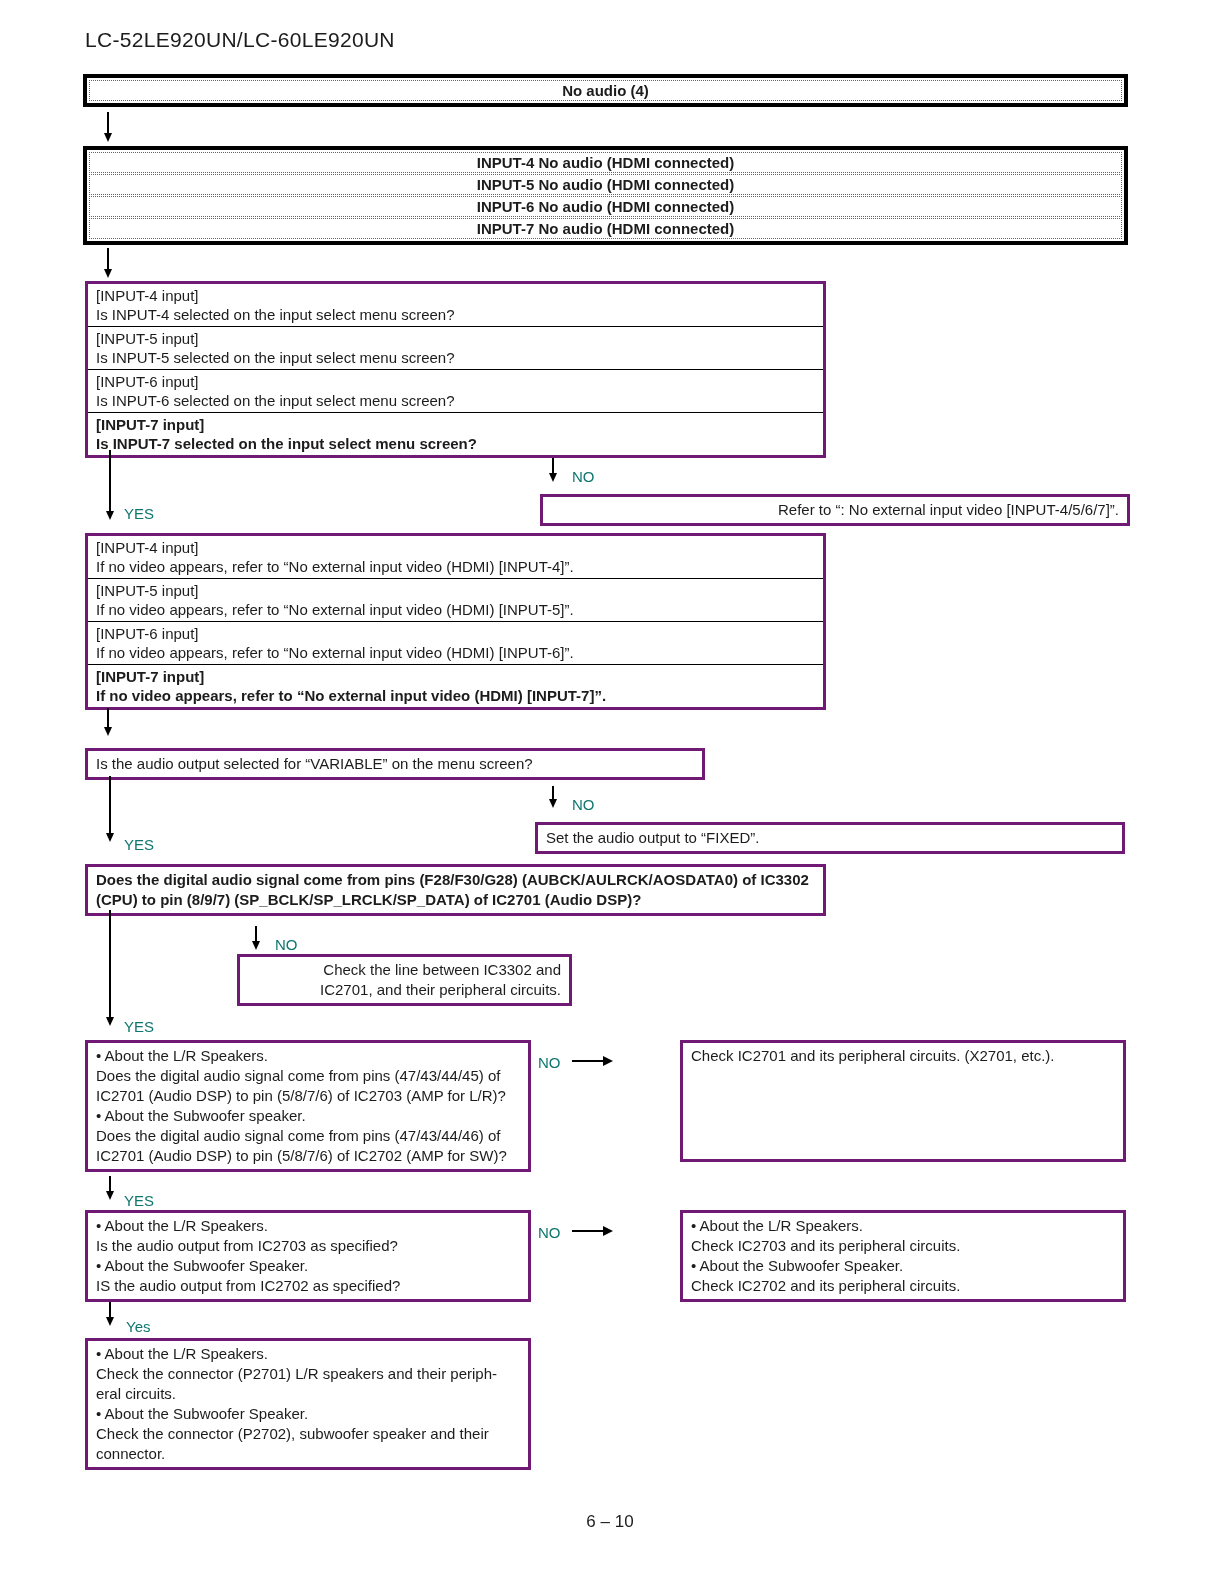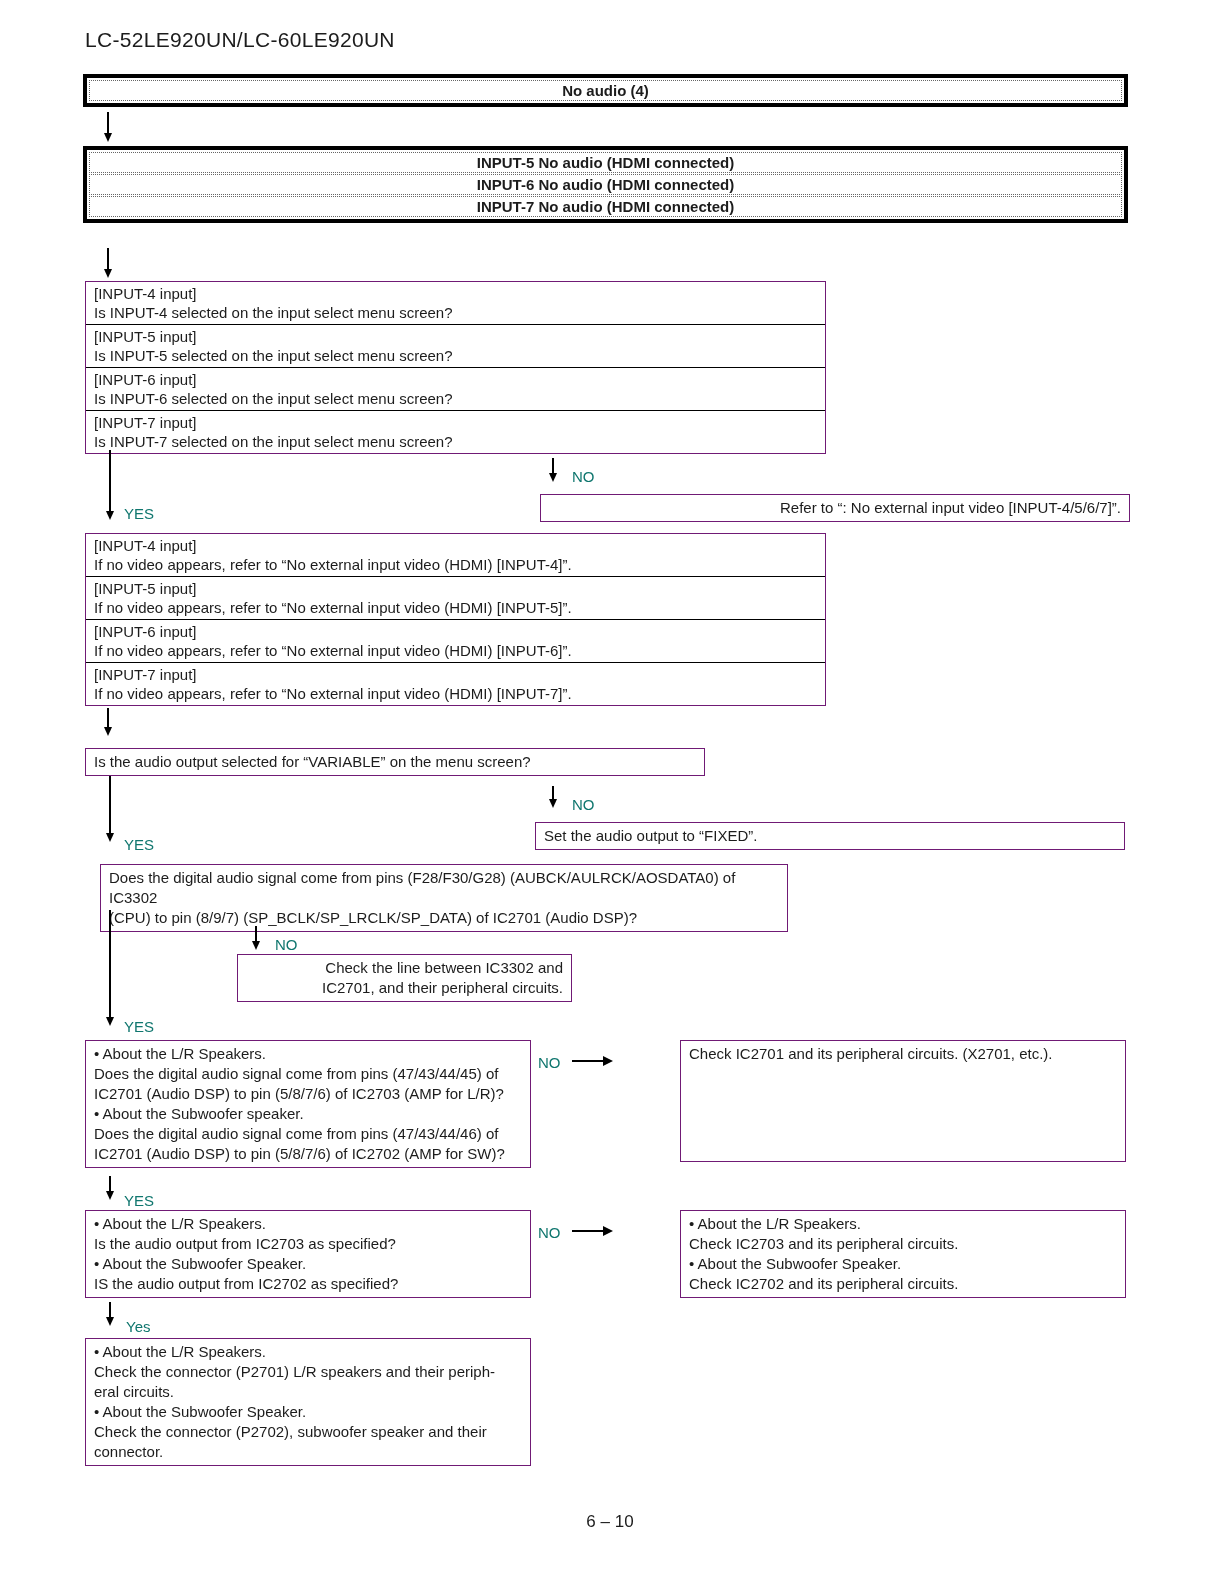--- a/index.html
+++ b/index.html
@@ -5,23 +5,23 @@
   html,body{margin:0;padding:0;background:#fff;}
   .page{position:relative;width:1220px;height:1586px;background:#ffffff;
         font-family:"Liberation Sans", sans-serif;color:#1c1c1c;overflow:hidden;}
   .abs{position:absolute;box-sizing:border-box;}
   .hdr{font-size:21px;letter-spacing:0.3px;color:#1c1c1c;}
   
   .thick{border:4px solid #000;background:#fff;padding:1px;}
   .trow{border:1px dotted #666;margin:1px;text-align:center;font-weight:bold;
         font-size:15px;line-height:19px;}
   
-  .box{border:1px solid #701a75;background:#fff;font-size:15px;}
+  .box{border:3px solid #701a75;background:#fff;font-size:15px;}
   .cell{padding:2px 8px;line-height:19px;border-bottom:1px solid #000;}
-  .cell:last-child{border-bottom:none;}
+  .cell:last-child{border-bottom:none;font-weight:bold;}
   .single{padding:3px 8px;line-height:20px;}
   .lines{padding:3px 8px;line-height:20px;}
   
   .varrow{position:absolute;width:2px;background:#000;}
   .varrow::after{content:"";position:absolute;bottom:-8px;left:-3px;width:0;height:0;
         border-left:4px solid transparent;border-right:4px solid transparent;
         border-top:9px solid #000;}
   
   .harrow{position:absolute;height:2px;background:#000;}
   .harrow::after{content:"";position:absolute;right:-9px;top:-4px;width:0;height:0;
@@ -37,20 +37,21 @@
 
   <div class="abs hdr" style="left:85px;top:28px;">LC-52LE920UN/LC-60LE920UN</div>
 
   <div class="abs thick" style="left:83px;top:74px;width:1045px;">
     <div class="trow">No audio (4)</div>
   </div>
 
   <div class="varrow" style="left:107px;top:112px;height:22px;"></div>
 
   <div class="abs thick" style="left:83px;top:146px;width:1045px;">
+    <div class="trow">INPUT-4 No audio (HDMI connected)</div>
     <div class="trow">INPUT-5 No audio (HDMI connected)</div>
     <div class="trow">INPUT-6 No audio (HDMI connected)</div>
     <div class="trow">INPUT-7 No audio (HDMI connected)</div>
   </div>
 
   <div class="varrow" style="left:107px;top:248px;height:22px;"></div>
 
   <div class="abs box" style="left:85px;top:281px;width:741px;">
     <div class="cell">
       <div>[INPUT-4 input]</div>
@@ -100,21 +101,21 @@
 
   <div class="abs box single" style="left:85px;top:748px;width:620px;">Is the audio output selected for “VARIABLE” on the menu screen?</div>
 
   <div class="varrow" style="left:552px;top:786px;height:14px;"></div>
   <div class="lbl" style="left:572px;top:796px;">NO</div>
   <div class="abs box single" style="left:535px;top:822px;width:590px;">Set the audio output to “FIXED”.</div>
 
   <div class="varrow" style="left:109px;top:776px;height:58px;"></div>
   <div class="lbl" style="left:124px;top:836px;">YES</div>
 
-  <div class="abs box lines" style="left:100px;top:864px;width:688px;">
+  <div class="abs box lines" style="left:85px;top:864px;width:741px;font-weight:bold;">
     <div>Does the digital audio signal come from pins (F28/F30/G28) (AUBCK/AULRCK/AOSDATA0) of IC3302</div>
     <div>(CPU) to pin (8/9/7) (SP_BCLK/SP_LRCLK/SP_DATA) of IC2701 (Audio DSP)?</div>
   </div>
 
   <div class="varrow" style="left:255px;top:926px;height:16px;"></div>
   <div class="lbl" style="left:275px;top:936px;">NO</div>
   <div class="abs box lines" style="left:237px;top:954px;width:335px;text-align:right;">
     <div>Check the line between IC3302 and</div>
     <div>IC2701, and their peripheral circuits.</div>
   </div>

